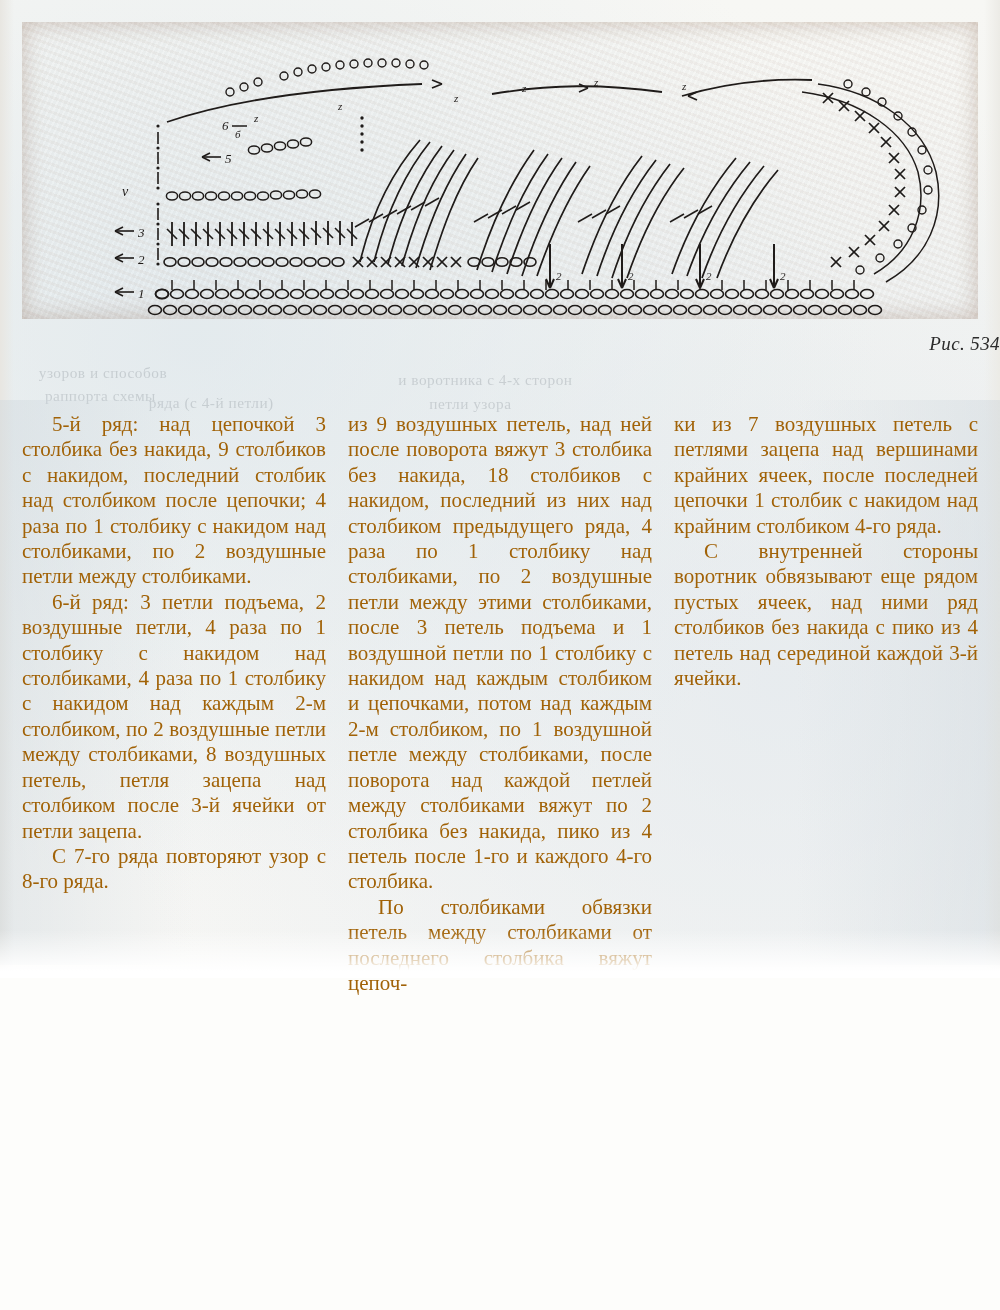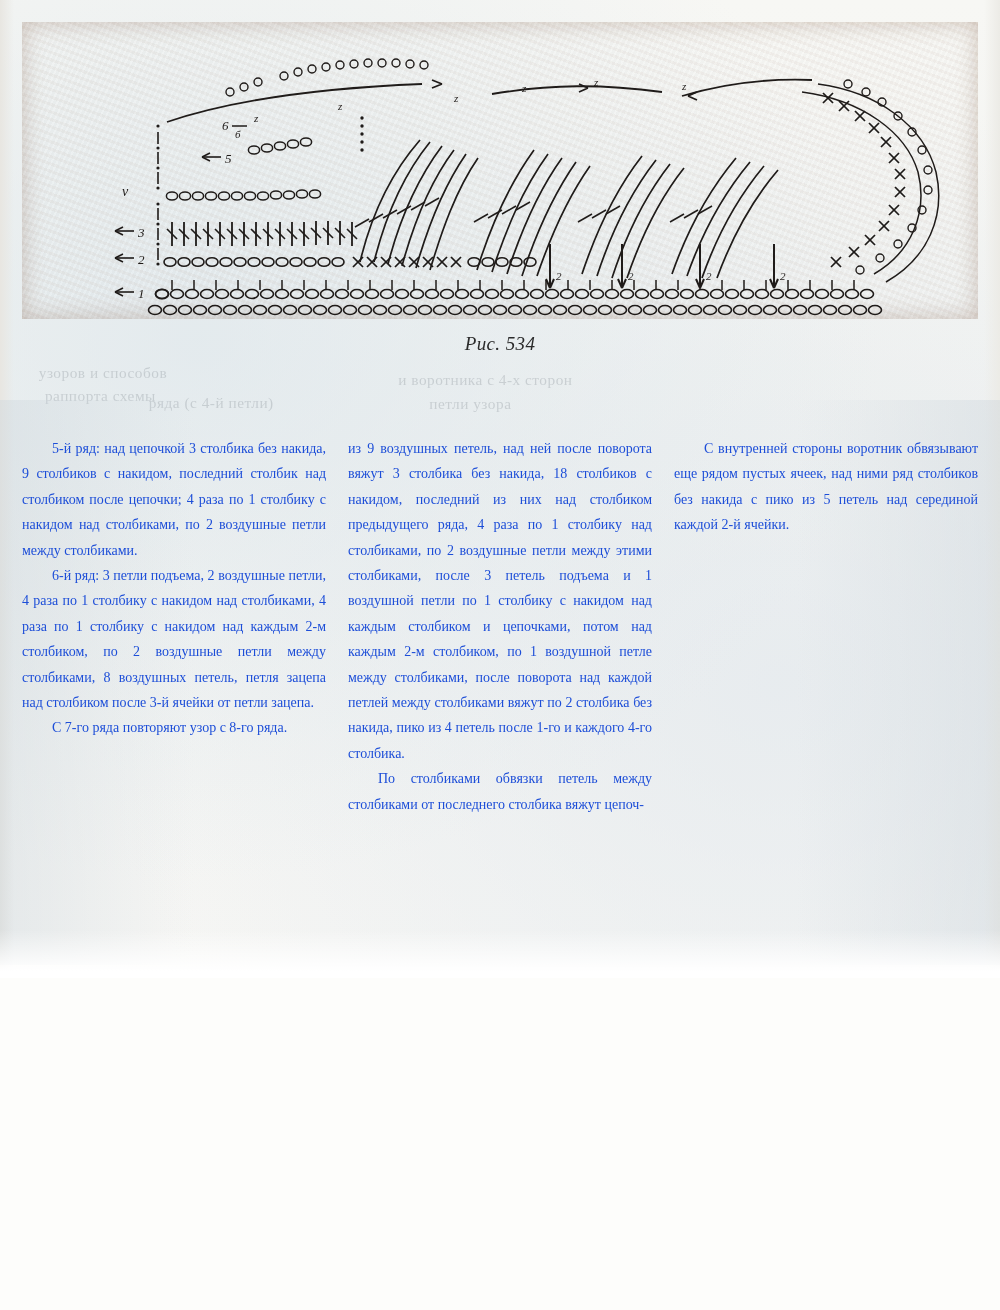--- a/index.html
+++ b/index.html
@@ -71,21 +71,21 @@
       repeating-linear-gradient(20deg, rgba(160,110,80,0.06) 0 3px, rgba(255,255,255,0.03) 3px 7px);
     opacity: 0.85;
   }
   .figure svg { position: absolute; left: 0; top: 0; }
 
   .fig-caption {
     position: absolute;
     left: 0;
     top: 333px;
     width: 1000px;
-    text-align: center;
+    text-align: right;
     font-family: "Liberation Serif", serif;
     font-style: italic;
     font-size: 19px;
     color: #2b2b2b;
     letter-spacing: 0.4px;
   }
 
   
   .ghost {
     position: absolute;
@@ -102,27 +102,26 @@
     position: absolute;
     left: 22px;
     top: 412px;
     width: 958px;
     display: flex;
     gap: 22px;
   }
   .col {
     width: 304px;
     font-family: "Liberation Serif", serif;
-    font-size: 14px;
+    font-size: 21px;
     line-height: 25.4px;
-    color: #1d4ed8;
+    color: #a16207;
     text-align: justify;
     text-justify: inter-word;
     hyphens: manual;
-    margin-top: 24px;
   }
   .col p {
     margin: 0 0 0 0;
     text-indent: 30px;
   }
   .col p.cont { text-indent: 0; }
 
   
   .col-shade-1 {
     position: absolute;
@@ -613,19 +612,20 @@
       <p>6-й ряд: 3 петли подъема, 2 воздушные петли, 4 раза по 1 столбику с накидом над столбиками, 4 раза по 1 столбику с накидом над каждым 2-м столбиком, по 2 воздушные петли между столбиками, 8 воздушных петель, петля зацепа над столбиком после 3-й ячейки от петли зацепа.</p>
       <p>С 7-го ряда повторяют узор с 8-го ряда.</p>
     </div>
 
     <div class="col">
       <p class="cont">из 9 воздушных петель, над ней после поворота вяжут 3 столбика без накида, 18 столбиков с накидом, последний из них над столбиком предыдущего ряда, 4 раза по 1 столбику над столбиками, по 2 воздушные петли между этими столбиками, после 3 петель подъема и 1 воздушной петли по 1 столбику с накидом над каждым столбиком и цепочками, потом над каждым 2-м столбиком, по 1 воздушной петле между столбиками, после поворота над каждой петлей между столбиками вяжут по 2 столбика без накида, пико из 4 петель после 1-го и каждого 4-го столбика.</p>
       <p>По столбиками обвязки петель между столбиками от последнего столбика вяжут цепоч-</p>
     </div>
 
     <div class="col">
-      <p>С внутренней стороны воротник обвязывают еще рядом пустых ячеек, над ними ряд столбиков без накида с пико из 5 петель над серединой каждой 2-й ячейки.</p>
+      <p class="cont">ки из 7 воздушных петель с петлями зацепа над вершинами крайних ячеек, после последней цепочки 1 столбик с накидом над крайним столбиком 4-го ряда.</p>
+      <p>С внутренней стороны воротник обвязывают еще рядом пустых ячеек, над ними ряд столбиков без накида с пико из 4 петель над серединой каждой 3-й ячейки.</p>
     </div>
 
   </div>
 
   <div class="bottom-fade"></div>
 </div>
 
 </body></html>

